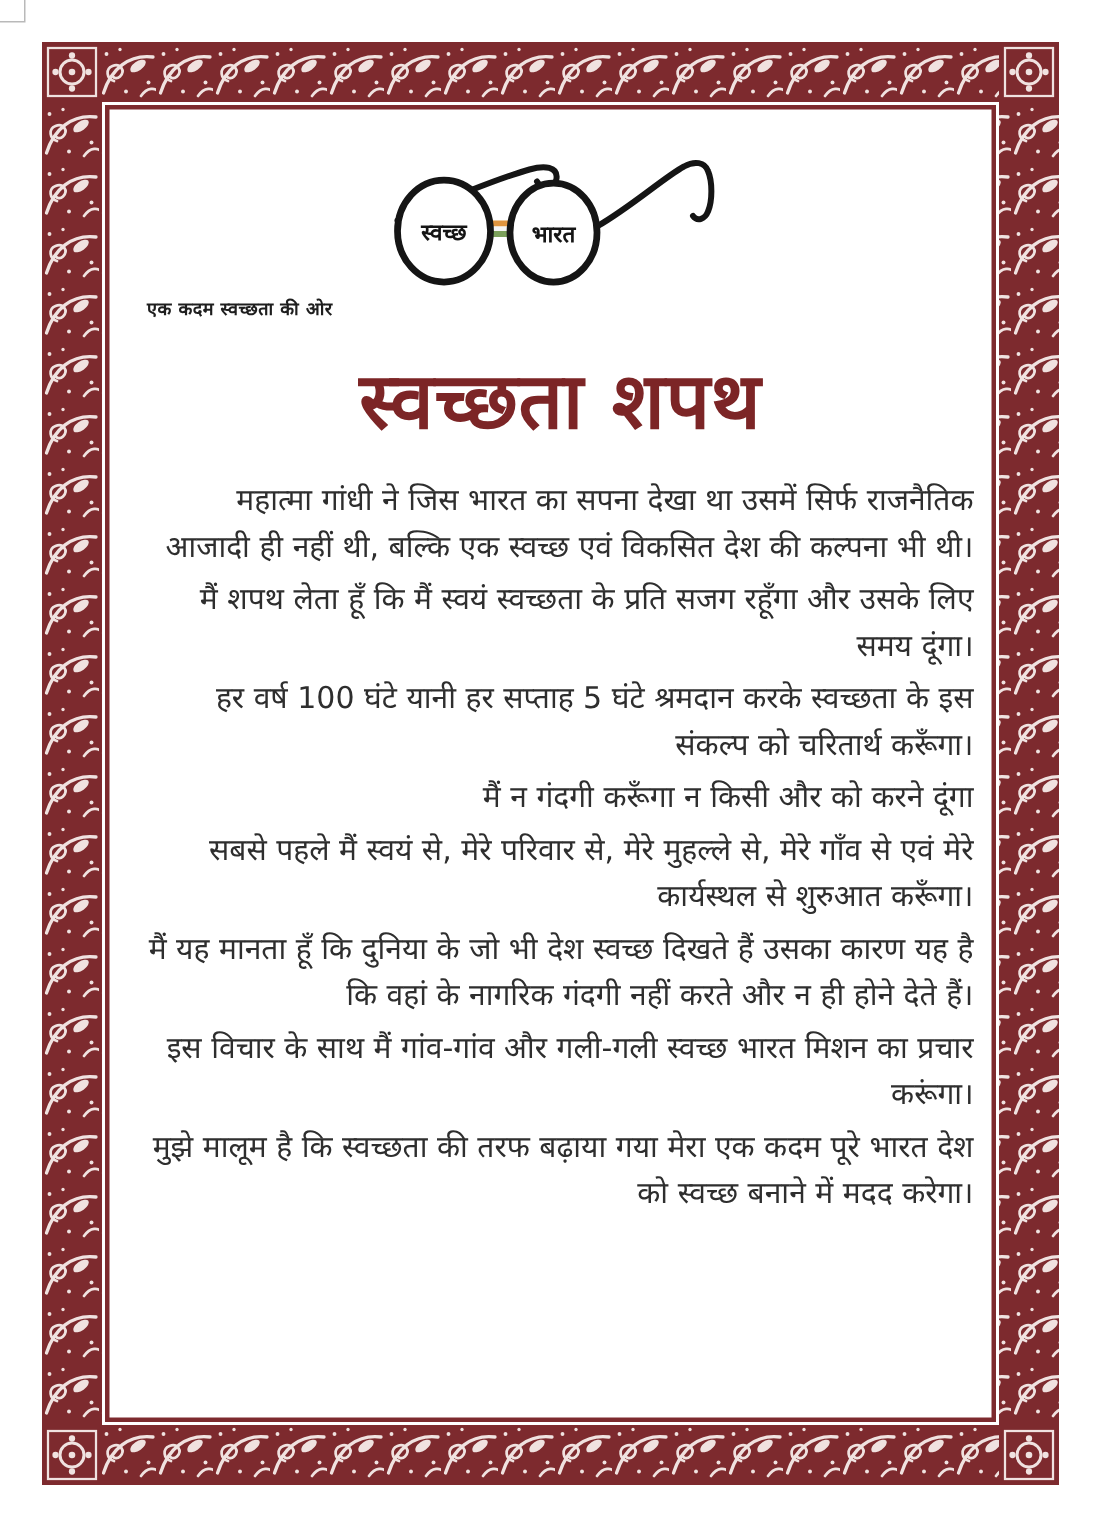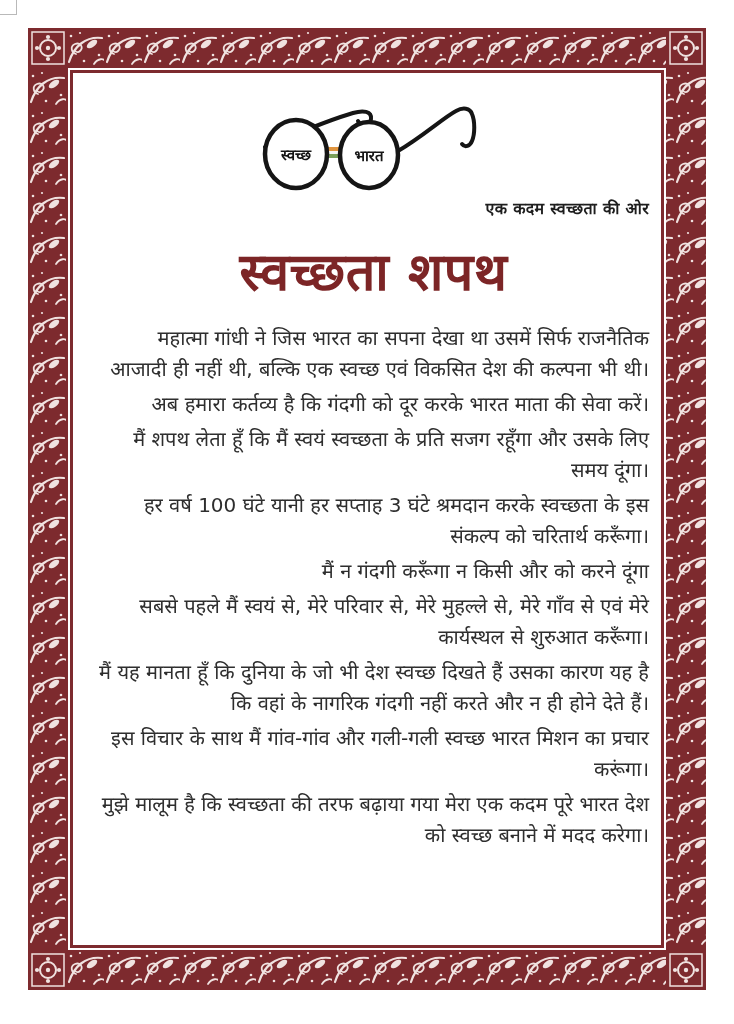--- a/index.html
+++ b/index.html
@@ -36,21 +36,21 @@
     padding:0 12px;z-index:4;overflow:hidden;margin-left:13px;
   }
 
   .logo-wrap{text-align:center;margin-top:30px;}
   .spectacles{display:block;margin:0 auto;}
   .lens-label{
     font-family:"DejaVu Sans","Liberation Sans",sans-serif;
     font-weight:700;
   }
   .tagline{
-    text-align:right;font-size:16px;font-weight:700;color:#1e1e1e;
+    text-align:left;font-size:12px;font-weight:700;color:#1e1e1e;
     margin-top:4px;letter-spacing:0.3px;
   }
   .doc-title{
     text-align:center;font-size:52px;font-weight:700;
     color:var(--title-maroon);margin:15px 0 0 0;letter-spacing:0.5px;
   }
   .paragraphs{margin-top:18px;}
   .paragraphs p{
     margin:0 0 4px 0;
     font-size:20px;line-height:31px;color:var(--body-text);
@@ -119,23 +119,22 @@
         <text class="lens-label" x="37" y="57" text-anchor="middle" font-size="15" fill="#151515">स्वच्छ</text>
         <text class="lens-label" x="110" y="58" text-anchor="middle" font-size="15" fill="#151515">भारत</text>
       </svg>
       <div class="tagline">एक कदम स्वच्छता की ओर</div>
     </div>
 
     <h1 class="doc-title">स्वच्छता शपथ</h1>
 
     <div class="paragraphs">
         <p>महात्मा गांधी ने जिस भारत का सपना देखा था उसमें सिर्फ राजनैतिक आजादी ही नहीं थी, बल्कि एक स्वच्छ एवं विकसित देश की कल्पना भी थी।</p>
-        <p>अब हमारा कर्तव्य है कि गंदगी को दूर करके भारत माता की सेवा करें।</p>
         <p>मैं शपथ लेता हूँ कि मैं स्वयं स्वच्छता के प्रति सजग रहूँगा और उसके लिए समय दूंगा।</p>
-        <p>हर वर्ष 100 घंटे यानी हर सप्ताह 3 घंटे श्रमदान करके स्वच्छता के इस संकल्प को चरितार्थ करूँगा।</p>
+        <p>हर वर्ष 100 घंटे यानी हर सप्ताह 5 घंटे श्रमदान करके स्वच्छता के इस संकल्प को चरितार्थ करूँगा।</p>
         <p>मैं न गंदगी करूँगा न किसी और को करने दूंगा</p>
         <p>सबसे पहले मैं स्वयं से, मेरे परिवार से, मेरे मुहल्ले से, मेरे गाँव से एवं मेरे कार्यस्थल से शुरुआत करूँगा।</p>
         <p>मैं यह मानता हूँ कि दुनिया के जो भी देश स्वच्छ दिखते हैं उसका कारण यह है कि वहां के नागरिक गंदगी नहीं करते और न ही होने देते हैं।</p>
         <p>इस विचार के साथ मैं गांव-गांव और गली-गली स्वच्छ भारत मिशन का प्रचार करूंगा।</p>
         <p>मुझे मालूम है कि स्वच्छता की तरफ बढ़ाया गया मेरा एक कदम पूरे भारत देश को स्वच्छ बनाने में मदद करेगा।</p>
       </div>
 
   </div>
 </div>
 

